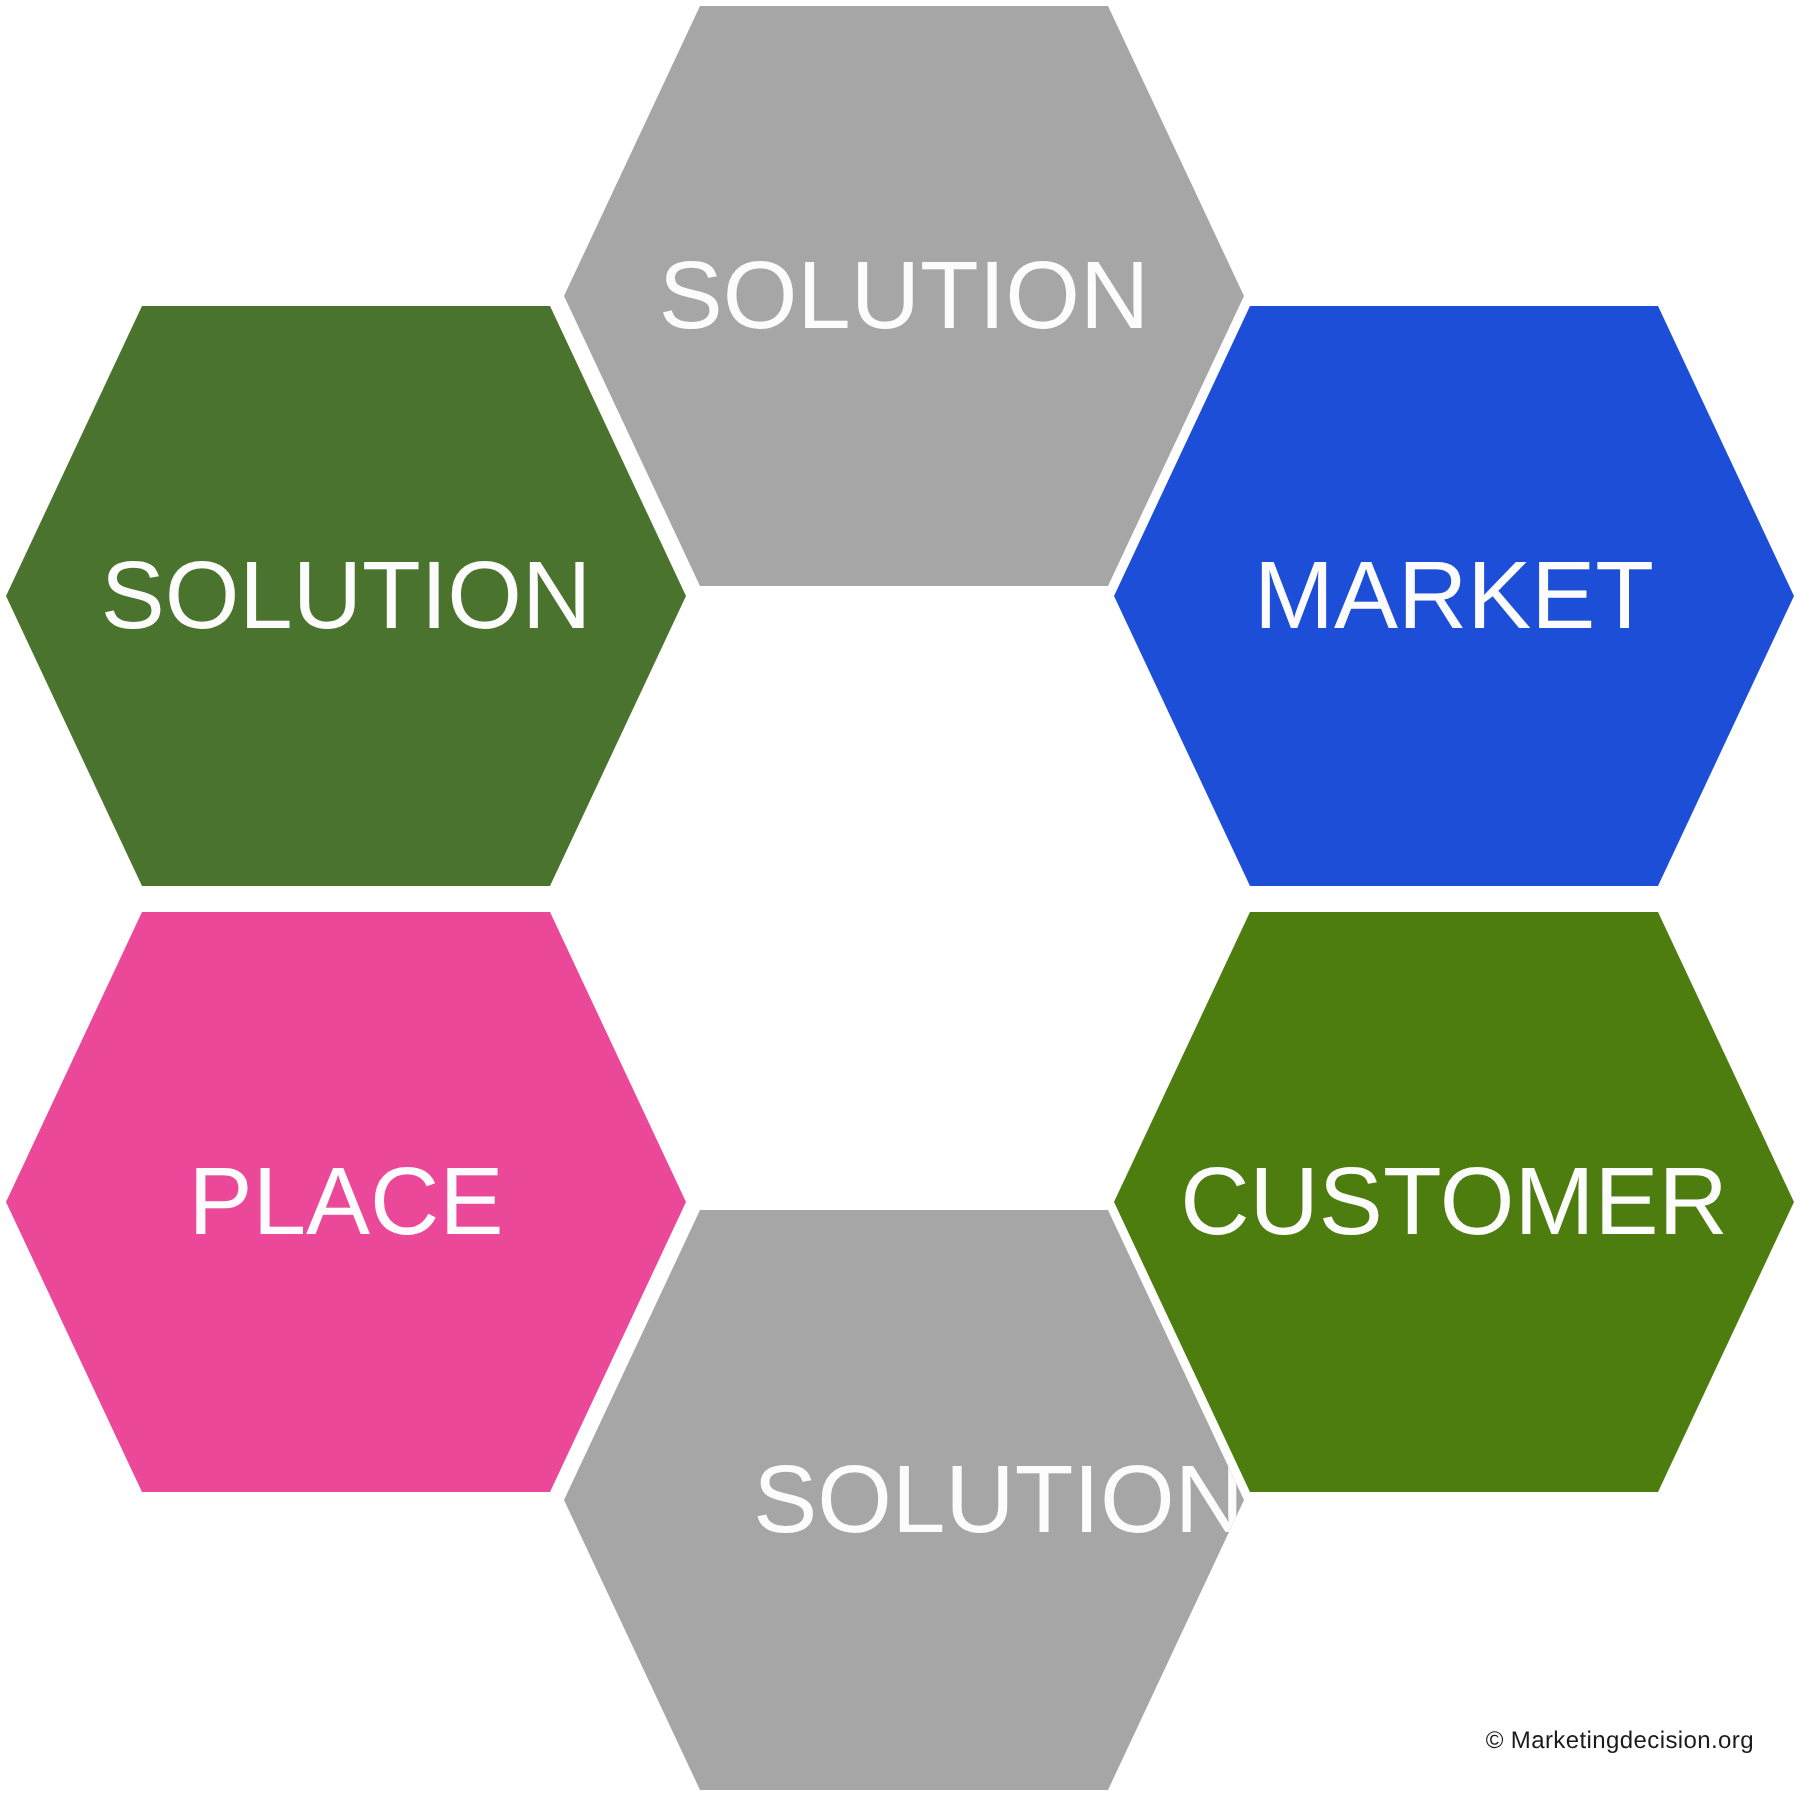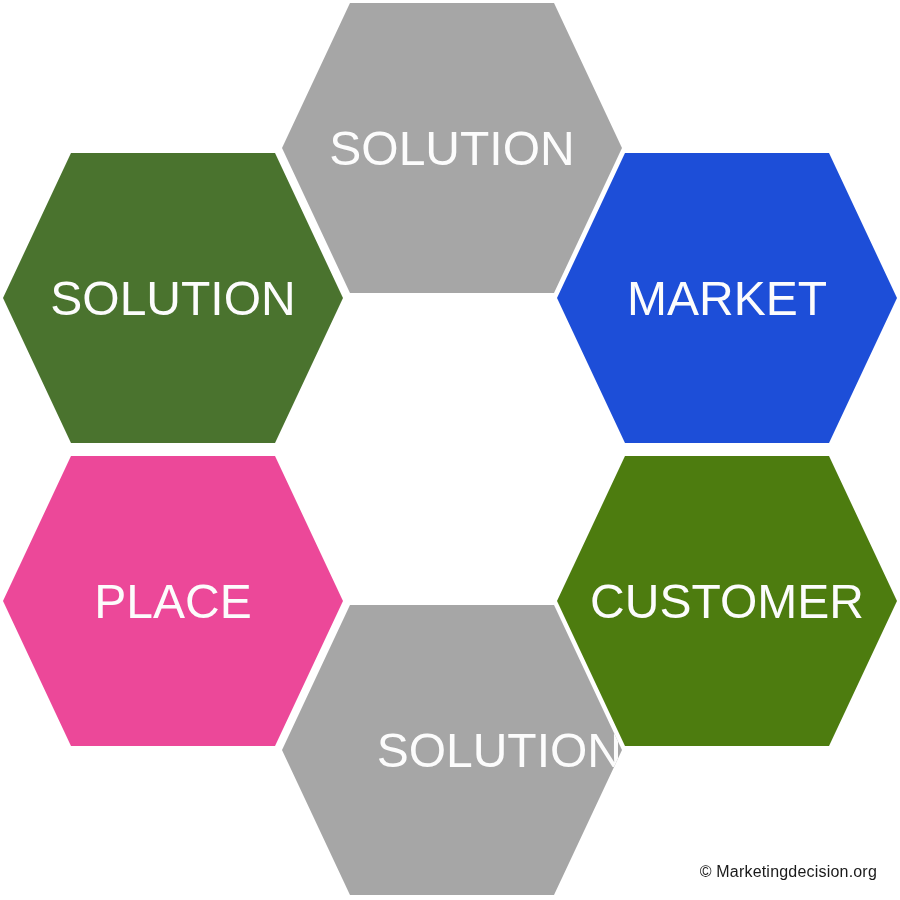--- a/index.html
+++ b/index.html
@@ -50,21 +50,21 @@
     justify-content: center;
     font-size: 112px;
     font-weight: 400;
     letter-spacing: 2px;
     user-select: none;
   }
   .copyright {
     position: absolute;
     right: 23px;
     top: 863px;
-    font-size: 16px;
+    font-size: 12px;
     letter-spacing: 0.2px;
   }
 </style>
 </head>
 <body>
 
 <div class="canvas">
 
   <div class="hex hex-decision" style="background: rgb(166, 166, 166);">
     <span class="hex-label" style="color: rgb(252, 252, 252);">SOLUTION</span>

